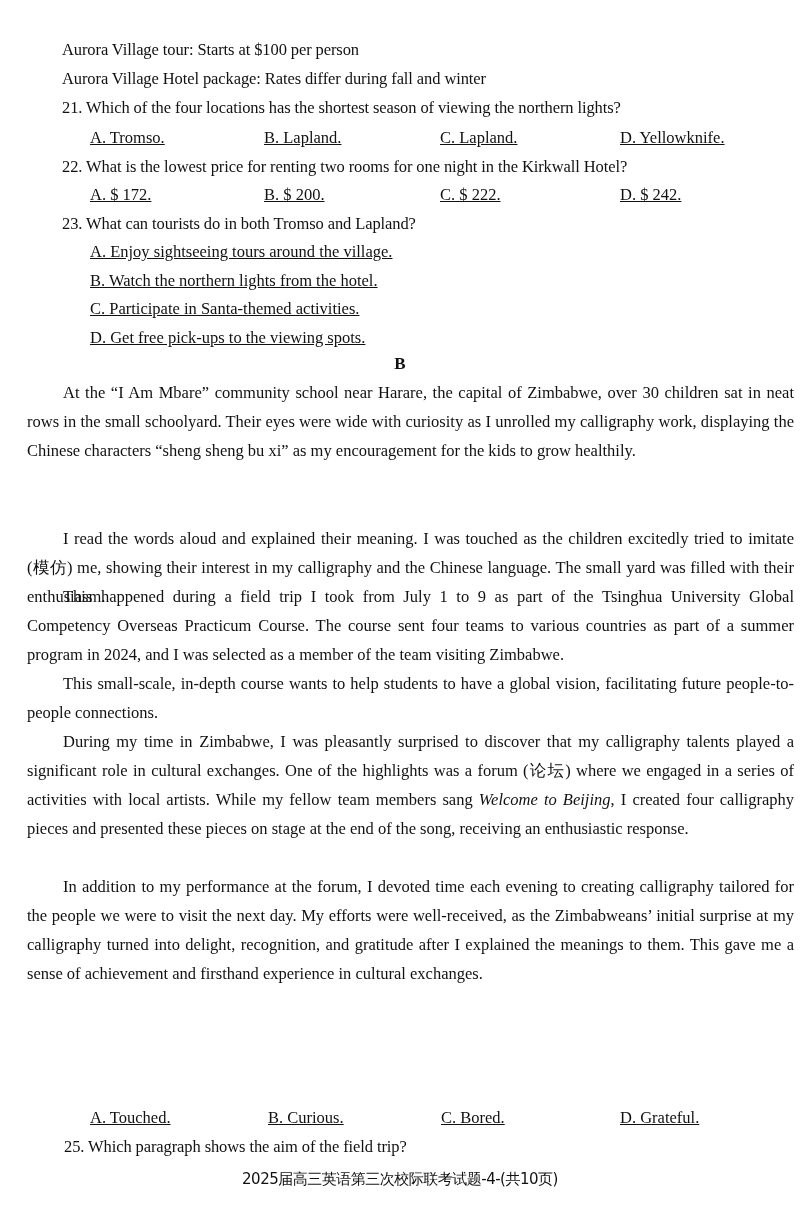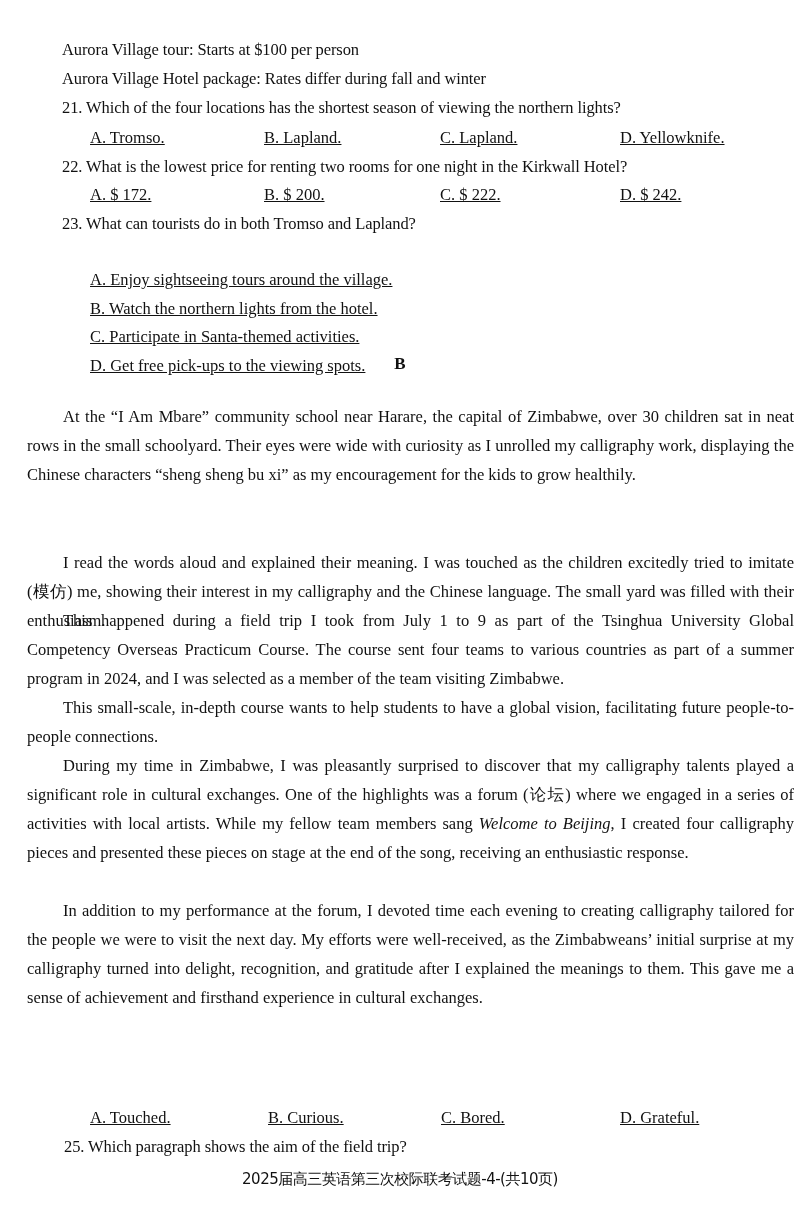--- a/index.html
+++ b/index.html
@@ -6,23 +6,23 @@
     body {
       width: 800px; height: 1232px; position: relative; overflow: hidden;
       font-family: "Liberation Serif", "DejaVu Serif", serif;
       color: #111111;
     }
     .page { position: absolute; left: 0; top: 0; width: 660px; height: 1232px; }
     .line { position: absolute; font-size: 16.5px; line-height: 20px; white-space: nowrap; letter-spacing: -0.1px; }
     .q { left: 62px; }
     .info { left: 62px; }
     .opt { position: absolute; font-size: 16.5px; line-height: 20px; white-space: nowrap; text-decoration: underline; }
-    .optfull { left: 90px; margin-top: 28px; }
+    .optfull { left: 90px; }
     .heading-b { position: absolute; left: 0; width: 800px; text-align: center; font-weight: bold; font-size: 17px; top: 354px; }
-    .para { position: absolute; left: 27px; width: 767px; font-size: 16.5px; line-height: 29px; text-align: justify; text-indent: 36px; margin-top: 24px; }
+    .para { position: absolute; left: 27px; width: 767px; font-size: 16.5px; line-height: 29px; text-align: justify; text-indent: 36px; }
     .footer { position: absolute; left: 0; width: 800px; top: 1170px; text-align: center; font-size: 15px; font-family: "DejaVu Sans", "Liberation Sans", sans-serif; font-weight: normal; letter-spacing: -0.5px; }
     i { font-style: italic; }
   </style>
 </head>
 <body>
 
 <div class="page">
 
   <div class="line info" style="top:40px">Aurora Village tour: Starts at $100 per person</div>
   <div class="line info" style="top:69px">Aurora Village Hotel package: Rates differ during fall and winter</div>

